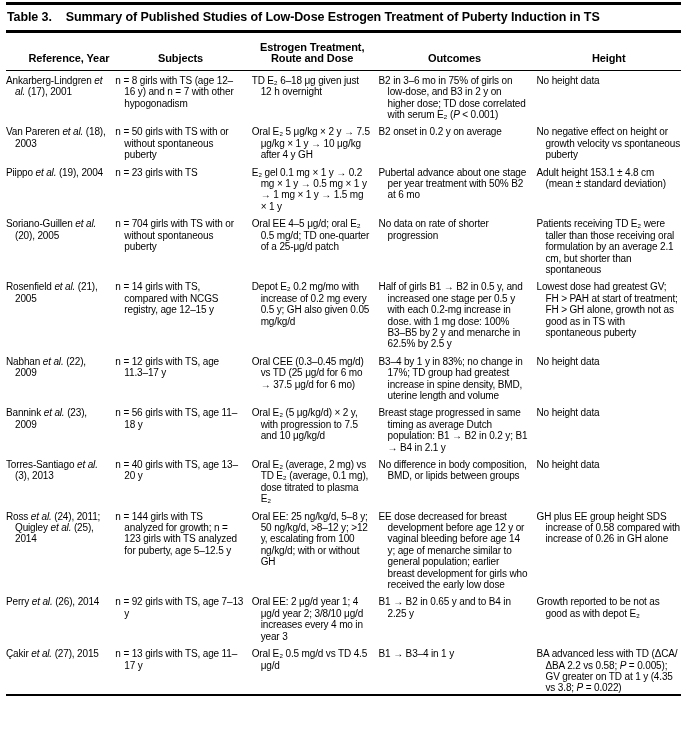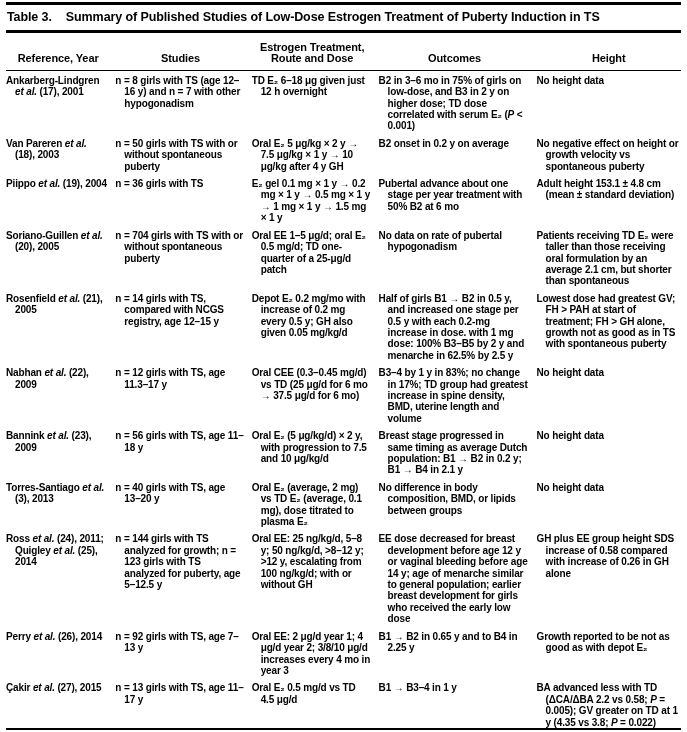--- a/index.html
+++ b/index.html
@@ -42,28 +42,27 @@
   col.c5 { width: 21.4%; }
   thead th {
     font-size: 11px;
     font-weight: 700;
     vertical-align: bottom;
     text-align: center;
     padding: 9px 6px 5px 0;
     border-bottom: 1.5px solid #000;
     letter-spacing: -0.1px;
   }
-  thead th.th-left { text-align: center; padding-left: 1px; }
+  thead th.th-left { text-align: right; padding-left: 1px; }
   thead th.pre { white-space: pre-line; }
   tbody td {
     vertical-align: top;
     text-align: left;
     padding: 2px 8px 4px 9px;
     text-indent: -9px; 
-    font-weight: bold;
   }
   tbody tr:first-child td { padding-top: 4px; }
   tbody tr:last-child td { padding-bottom: 0; }
   tbody td:last-child, thead th:last-child { padding-right: 0; }
   i { font-style: italic; }
 </style>
 </head>
 <body>
 
 <div class="page">
@@ -76,21 +75,21 @@
     <colgroup>
       <col class="c1">
         <col class="c2">
         <col class="c3">
         <col class="c4">
         <col class="c5">
     </colgroup>
     <thead>
       <tr>
         <th class="th-left">Reference, Year</th>
-        <th>Studies</th>
+        <th>Subjects</th>
         <th class="pre">Estrogen Treatment,
 Route and Dose</th>
         <th>Outcomes</th>
         <th>Height</th>
       </tr>
     </thead>
     <tbody>
         <tr>
           <td>Ankarberg-Lindgren <i>et al.</i> (17), 2001</td>
           <td>n = 8 girls with TS (age 12–16 y) and n = 7 with other hypogonadism</td>
@@ -100,30 +99,30 @@
         </tr>
         <tr>
           <td>Van Pareren <i>et al.</i> (18), 2003</td>
           <td>n = 50 girls with TS with or without spontaneous puberty</td>
           <td>Oral E₂ 5 μg/kg × 2 y → 7.5 μg/kg × 1 y → 10 μg/kg after 4 y GH</td>
           <td>B2 onset in 0.2 y on average</td>
           <td>No negative effect on height or growth velocity vs spontaneous puberty</td>
         </tr>
         <tr>
           <td>Piippo <i>et al.</i> (19), 2004</td>
-          <td>n = 36 girls with TS</td>
+          <td>n = 23 girls with TS</td>
           <td>E₂ gel 0.1 mg × 1 y → 0.2 mg × 1 y → 0.5 mg × 1 y → 1 mg × 1 y → 1.5 mg × 1 y</td>
           <td>Pubertal advance about one stage per year treatment with 50% B2 at 6 mo</td>
           <td>Adult height 153.1 ± 4.8 cm (mean ± standard deviation)</td>
         </tr>
         <tr>
           <td>Soriano-Guillen <i>et al.</i> (20), 2005</td>
           <td>n = 704 girls with TS with or without spontaneous puberty</td>
-          <td>Oral EE 1–5 μg/d; oral E₂ 0.5 mg/d; TD one-quarter of a 25-μg/d patch</td>
-          <td>No data on rate of pubertal hypogonadism</td>
+          <td>Oral EE 4–5 μg/d; oral E₂ 0.5 mg/d; TD one-quarter of a 25-μg/d patch</td>
+          <td>No data on rate of shorter progression</td>
           <td>Patients receiving TD E₂ were taller than those receiving oral formulation by an average 2.1 cm, but shorter than spontaneous</td>
         </tr>
         <tr>
           <td>Rosenfield <i>et al.</i> (21), 2005</td>
           <td>n = 14 girls with TS, compared with NCGS registry, age 12–15 y</td>
           <td>Depot E₂ 0.2 mg/mo with increase of 0.2 mg every 0.5 y; GH also given 0.05 mg/kg/d</td>
           <td>Half of girls B1 → B2 in 0.5 y, and increased one stage per 0.5 y with each 0.2-mg increase in dose. with 1 mg dose: 100% B3–B5 by 2 y and menarche in 62.5% by 2.5 y</td>
           <td>Lowest dose had greatest GV; FH &gt; PAH at start of treatment; FH &gt; GH alone, growth not as good as in TS with spontaneous puberty</td>
         </tr>
         <tr>

